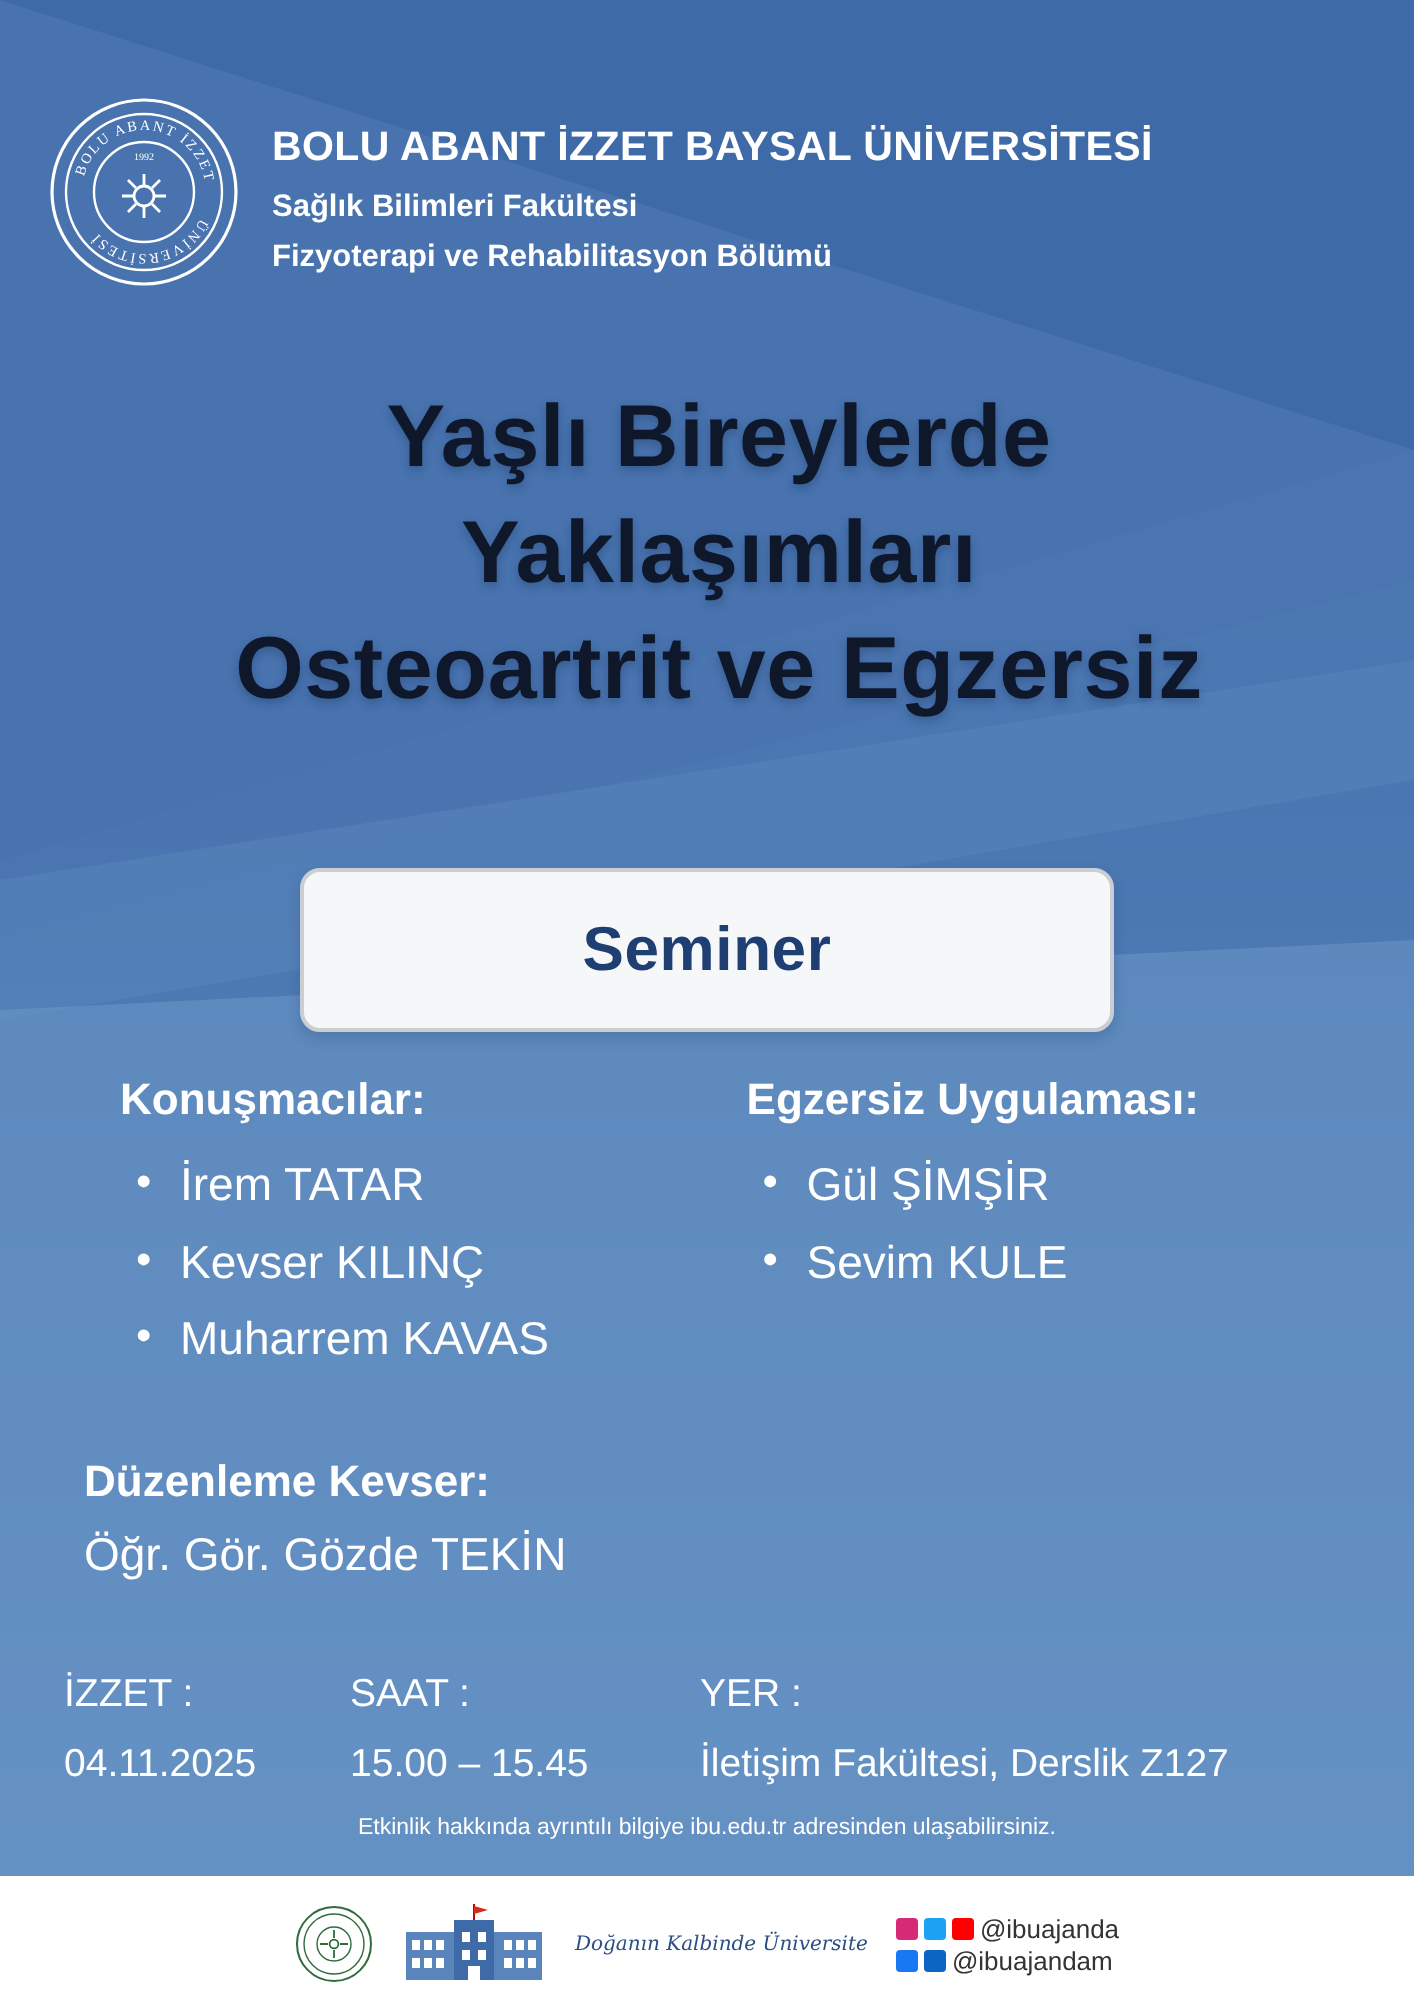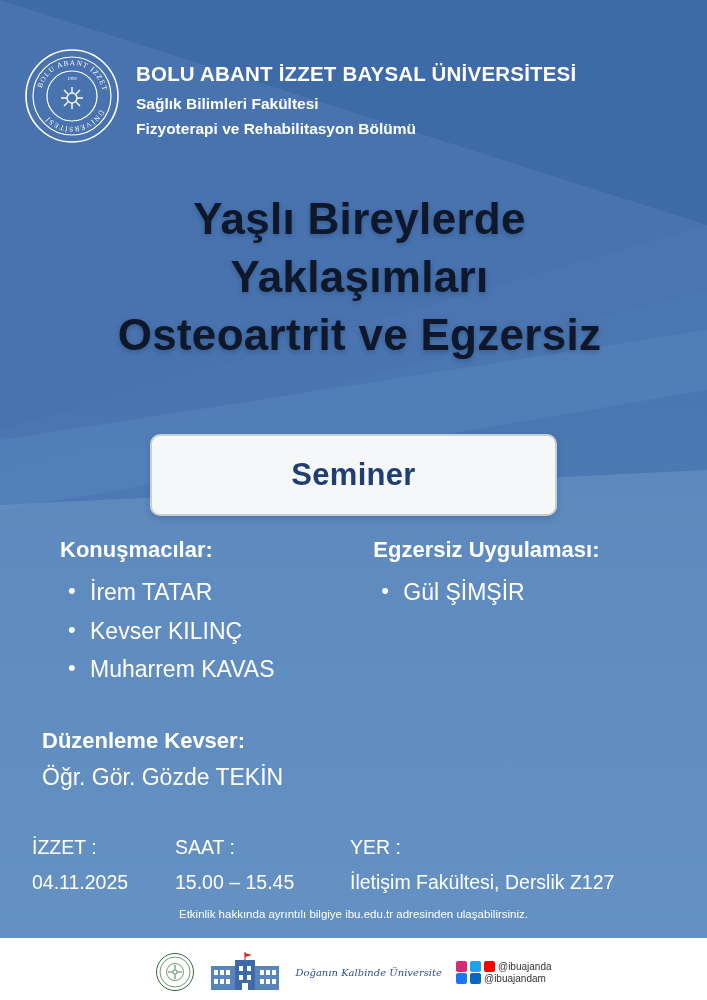--- a/index.html
+++ b/index.html
@@ -232,21 +232,21 @@
     font-style: italic;
     font-size: 10px;
     color: #2c4f86;
     text-align: center;
     line-height: 1.3;
   }
   .social {
     display: flex;
     align-items: center;
     gap: 3px;
-    font-size: 10px;
+    font-size: 13px;
     color: #333;
   }
   .social-row { display: flex; align-items: center; gap: 3px; margin: 1px 0; }
   .sic {
     width: 11px; height: 11px;
     border-radius: 2px;
     display: inline-block;
   }
   .sic.ig { background: #d62976; }
   .sic.tw { background: #1da1f2; }
@@ -311,20 +311,21 @@
       <ul class="people">
         <li>İrem TATAR</li>
         <li>Kevser KILINÇ</li>
         <li>Muharrem KAVAS</li>
       </ul>
     </div>
     <div class="col-right">
       <div class="col-head">Egzersiz Uygulaması:</div>
       <ul class="people">
         <li>Gül ŞİMŞİR</li>
+        <li>Sevim KULE</li>
       </ul>
     </div>
   </div>
 
   <div class="org">
     <div class="org-head">Düzenleme Kevser:</div>
     <div class="org-name">Öğr. Gör. Gözde TEKİN</div>
   </div>
 
   <div class="details">

